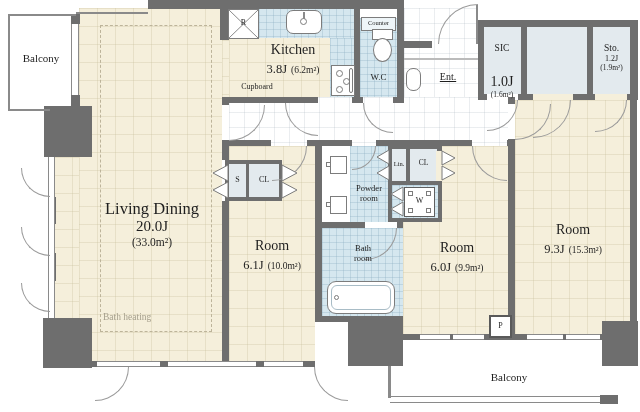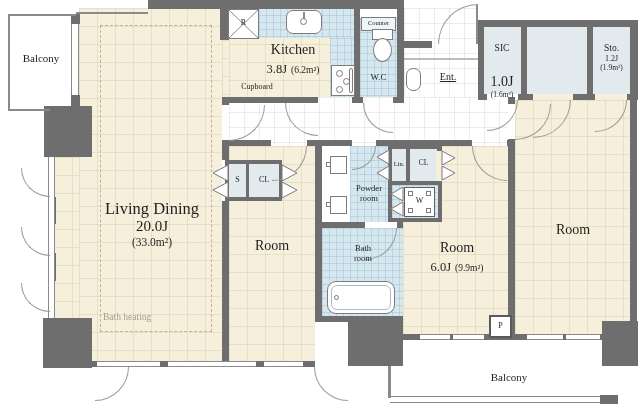--- a/index.html
+++ b/index.html
@@ -239,28 +239,32 @@
     <div style="font-size:7.5px;">(1.6m²)</div>
   </div>
   <div class="lbl" style="left:589px;top:43px;width:45px;">
     <div style="font-size:9.5px;">Sto.</div>
     <div style="font-size:8px;">1.2J</div>
     <div style="font-size:7.5px;">(1.9m²)</div>
   </div>
 
   <div class="lbl" style="left:227px;top:238px;width:90px;">
     <div class="med">Room</div>
+    <div><span class="sz">6.1J</span>
+         <span class="ar">(10.0m²)</span></div>
   </div>
   <div class="lbl" style="left:407px;top:240px;width:100px;">
     <div class="med">Room</div>
     <div><span class="sz">6.0J</span>
          <span class="ar">(9.9m²)</span></div>
   </div>
   <div class="lbl" style="left:523px;top:222px;width:100px;">
     <div class="med">Room</div>
+    <div><span class="sz">9.3J</span>
+         <span class="ar">(15.3m²)</span></div>
   </div>
 
   <div class="lbl" style="left:344px;top:183px;width:50px;font-size:8.5px;">
     <div>Powder</div>
     <div>room</div>
   </div>
   <div class="lbl" style="left:338px;top:243px;width:50px;font-size:8.5px;">
     <div>Bath</div>
     <div>room</div>
   </div>

